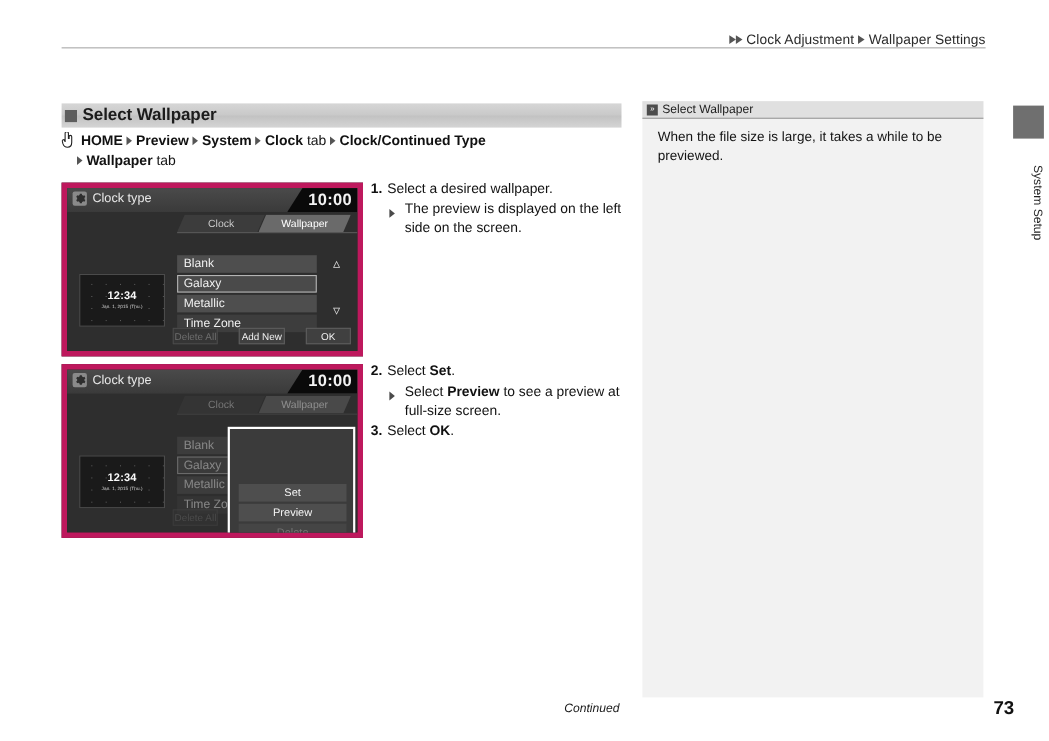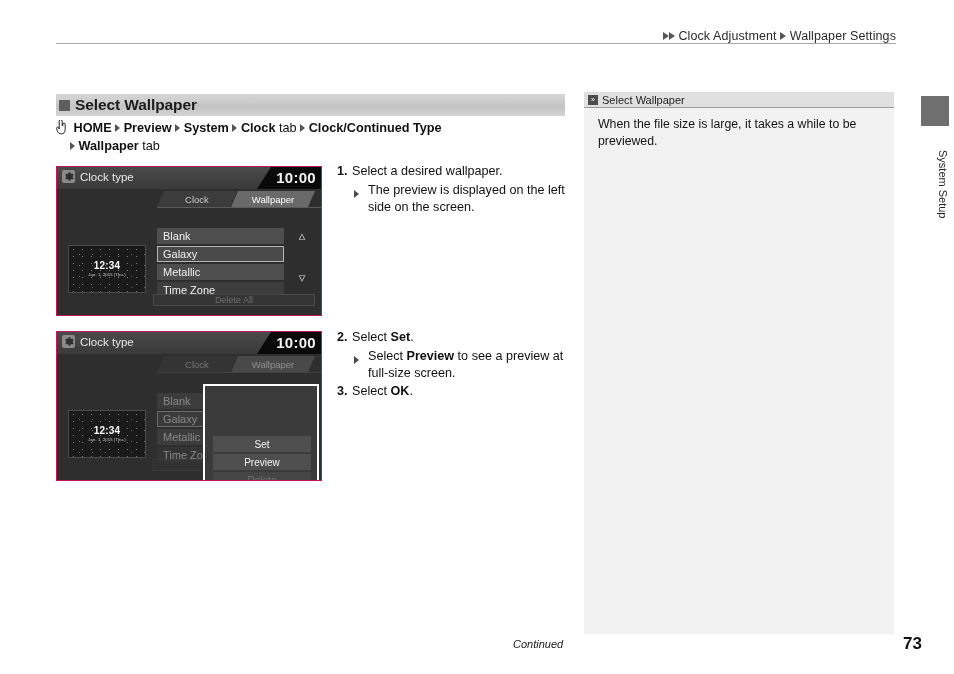--- a/index.html
+++ b/index.html
@@ -101,21 +101,21 @@
     width: 11px;
     height: 15px;
     vertical-align: -3px;
     margin-right: 3px;
   }
 
   
   .device {
     position: absolute;
     background: #2b2b2b;
-    border: 1px solid #be185d;
+    border: 5px solid #be185d;
     overflow: hidden;
   }
   #device-1 { left: 56px; top: 166px; width: 264px; height: 148px; }
   #device-2 { left: 56px; top: 331px; width: 264px; height: 148px; }
 
   .dev-titlebar {
     position: absolute;
     left: 0; top: 0; right: 0;
     height: 22px;
     background: linear-gradient(to bottom, #4a4a4a 0%, #3a3a3a 100%);
@@ -270,21 +270,20 @@
   .arrow.up { top: 0; }
   .arrow.down { top: 42px; }
 
   
   .btn-row {
     position: absolute;
     left: 96px; bottom: 6px;
     width: 162px; height: 15px;
     display: flex;
     gap: 19px;
-    flex-direction: column;
   }
   .dev-btn {
     flex: 1;
     background: #404040;
     display: flex;
     align-items: center;
     justify-content: center;
     font-size: 9px;
     color: #f0f0f0;
     border: 1px solid #5d5d5d;

